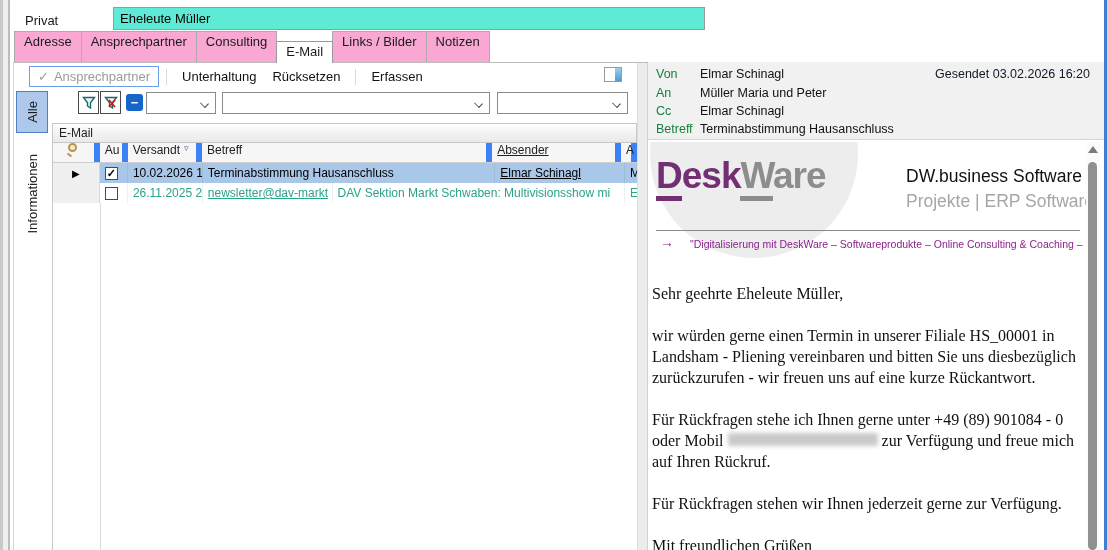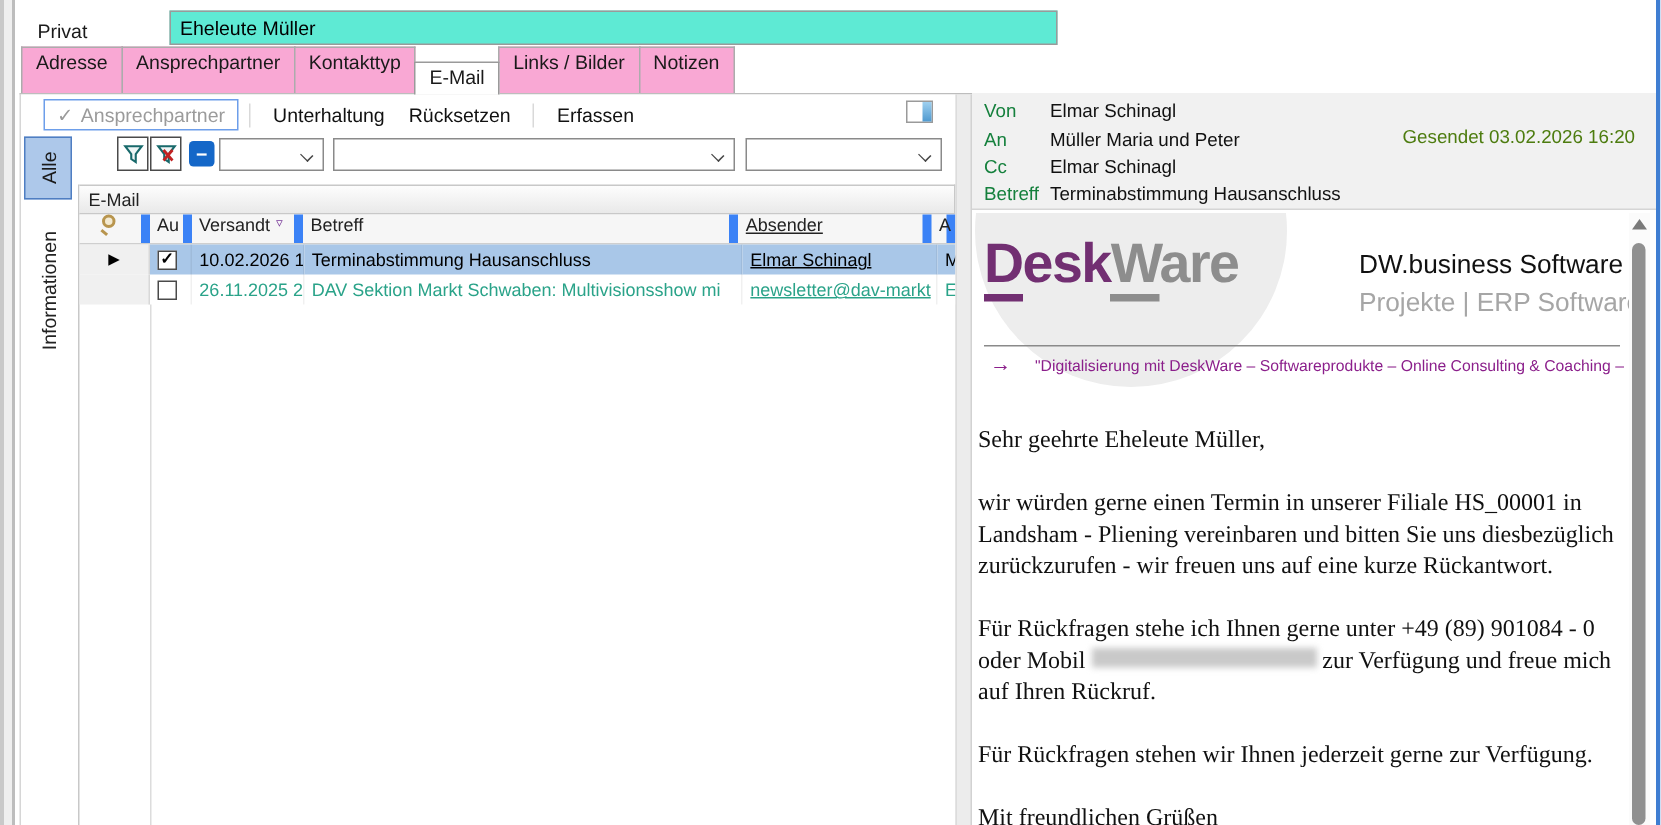--- a/index.html
+++ b/index.html
@@ -74,21 +74,21 @@
   .mag b{position:absolute;left:0;bottom:0;width:5px;height:2px;background:#b8954e;transform:rotate(40deg);display:block;}
 
   .splitter{position:absolute;left:637px;top:63px;width:11px;height:487px;background:#ececec;border-left:1px solid #dcdcdc;border-right:1px solid #d2d2d2;}
 
   
   .preview{position:absolute;left:648px;top:62px;width:456px;height:488px;background:#fff;overflow:hidden;}
   .pv-header{position:absolute;left:0;top:0;width:456px;height:78px;background:var(--header_gray);border-bottom:1px solid #d5d5d5;font-size:12.5px;}
   .pv-row{position:absolute;left:8px;display:flex;}
   .pv-label{width:44px;color:#15803d;}
   .pv-value{color:#111;}
-  .pv-sent{position:absolute;right:14px;top:22px;color:#4d7c0f;}
+  .pv-sent{position:absolute;right:14px;top:5px;color:#0f172a;}
 
   .pv-scroll{position:absolute;right:4px;top:80px;width:14px;height:408px;background:#fbfbfb;}
   .pv-scroll .up{position:absolute;left:2px;top:4px;width:0;height:0;border-left:5px solid transparent;border-right:5px solid transparent;border-bottom:7px solid #7a7a7a;}
   .pv-scroll .thumb{position:absolute;left:2px;top:20px;width:9px;height:388px;background:#909090;border-radius:5px;}
 
   .logo-wrap{position:absolute;left:0;top:80px;width:438px;height:118px;overflow:hidden;background:#fff;}
   .logo-circle{position:absolute;left:2px;top:-92px;width:208px;height:208px;border-radius:50%;background:#ededed;}
   .logo-text{position:absolute;left:8px;top:14px;font-size:37px;font-weight:bold;letter-spacing:-1px;line-height:40px;}
   .logo-text .p{color:var(--logo_purple);}
   .logo-text .g{color:#8d8d8d;}
@@ -110,21 +110,21 @@
 
 <div class="left-strip"></div>
 <div class="right-border"></div>
 
 <div class="privat-label">Privat</div>
 <input class="name-input" value="Eheleute Müller" style="">
 
 <div class="tabbar">
   <div class="tab">Adresse</div>
   <div class="tab">Ansprechpartner</div>
-  <div class="tab">Kontakttyp</div>
+  <div class="tab">Consulting</div>
   <div class="tab active">E-Mail</div>
   <div class="tab">Links / Bilder</div>
   <div class="tab">Notizen</div>
 </div>
 <div class="content-frame"></div>
 
 <div class="toolbar">
   <div class="tb-check-btn">
     <span class="tb-check">✓</span>
     <span>Ansprechpartner</span>
@@ -210,22 +210,22 @@
     <div class="cell c-subj sep">Terminabstimmung Hausanschluss</div>
     <div class="cell c-send sep">Elmar Schinagl</div>
     <div class="cell c-x">M</div>
   </div>
   <div class="row green">
     <div class="cell c-sel"></div>
     <div class="cell c-au sep">
         <span class="cb"></span>
       </div>
     <div class="cell c-date sep">26.11.2025 2</div>
+    <div class="cell c-send sep">newsletter@dav-markt</div>
     <div class="cell c-subj sep">DAV Sektion Markt Schwaben: Multivisionsshow mi</div>
-    <div class="cell c-send sep">newsletter@dav-markt</div>
     <div class="cell c-x">E</div>
   </div>
   <div class="sel-col-line"></div>
   <div class="grid-bottom"></div>
 </div>
 
 <div class="splitter"></div>
 
 <div class="preview">
   <div class="pv-header">

